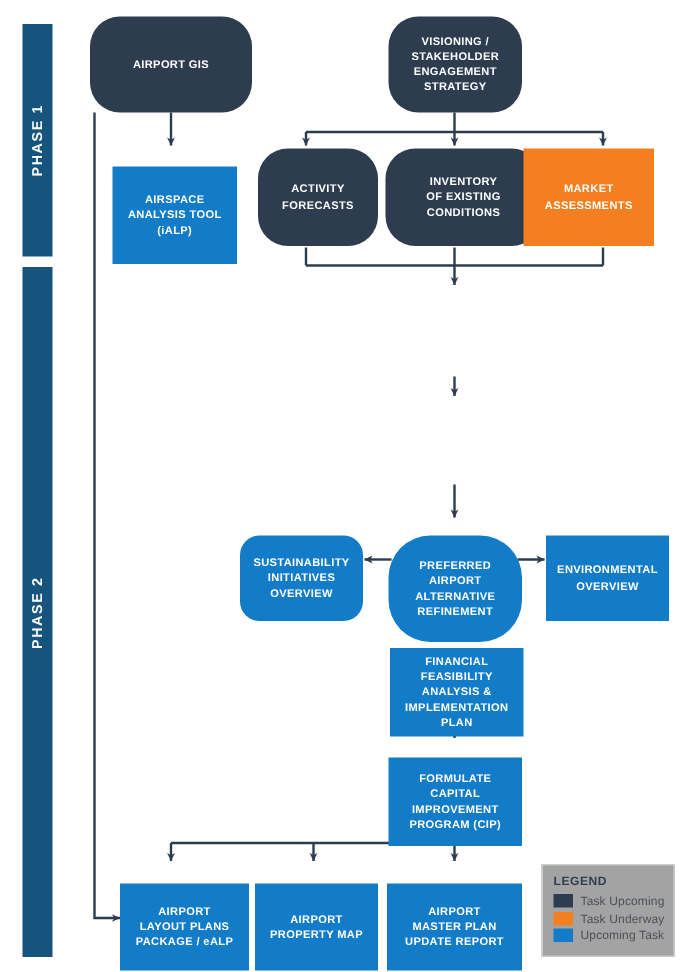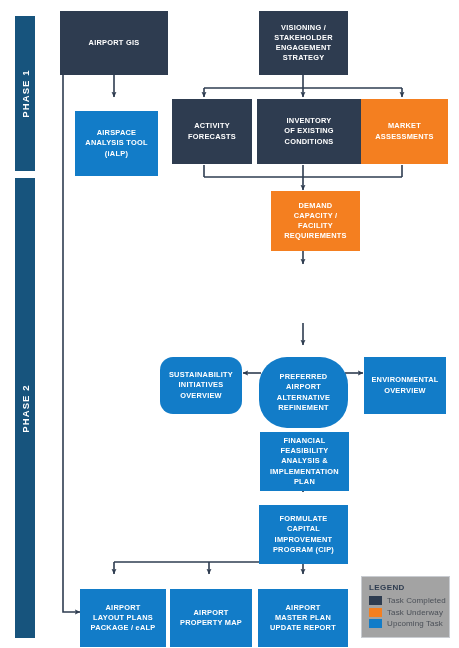--- a/index.html
+++ b/index.html
@@ -25,22 +25,22 @@
     text-align: center;
     color: #ffffff;
     font-size: 7.4px;
     line-height: 10.2px;
     letter-spacing: 0.25px;
     font-weight: 600;
     box-sizing: border-box;
     padding: 2px 3px;
     white-space: pre-line;
   }
-  .node.completed { background: #2e3c50; }
-  .node.underway  { background: #f47f20; margin-left: 12px; }
+  .node.completed { background: #2e3c50; border-radius: 20px; }
+  .node.underway  { background: #f47f20; }
   .node.upcoming  { background: #127cc8; margin-top: 12px; }
 
   .phase-bar {
     position: absolute;
     background: #17547d;
     color: #ffffff;
     font-size: 9.5px;
     font-weight: 700;
     letter-spacing: 1.1px;
     display: flex;
@@ -176,26 +176,20 @@
     <span>INVENTORY
 OF EXISTING
 CONDITIONS</span>
   </div>
 
   <div class="node underway" style="left:349px; top:99px; width:87px; height:65px;">
     <span>MARKET
 ASSESSMENTS</span>
   </div>
 
-  <div class="node underway" style="left:259px; top:191px; width:89px; height:60px;">
-    <span>DEMAND
-CAPACITY /
-FACILITY
-REQUIREMENTS</span>
-  </div>
 
 
   <div class="node upcoming" style="left:160px; top:345px; width:82px; height:57px;border-radius:13px;">
     <span>SUSTAINABILITY
 INITIATIVES
 OVERVIEW</span>
   </div>
 
   <div class="node upcoming" style="left:259px; top:345px; width:89px; height:71px;border-radius:28px;">
     <span>PREFERRED
@@ -239,21 +233,21 @@
     <span>AIRPORT
 MASTER PLAN
 UPDATE REPORT</span>
   </div>
 
   <div class="legend" style="left:361px; top:576px; width:89px; height:62px;">
     <div class="legend-title">LEGEND</div>
 
     <div class="legend-row">
       <span class="legend-swatch" style="background:#2e3c50;"></span>
-      <span class="legend-label">Task Completed</span>
+      <span class="legend-label">Task Upcoming</span>
     </div>
 
     <div class="legend-row">
       <span class="legend-swatch" style="background:#f47f20;"></span>
       <span class="legend-label">Task Underway</span>
     </div>
 
     <div class="legend-row">
       <span class="legend-swatch" style="background:#127cc8;"></span>
       <span class="legend-label">Upcoming Task</span>

